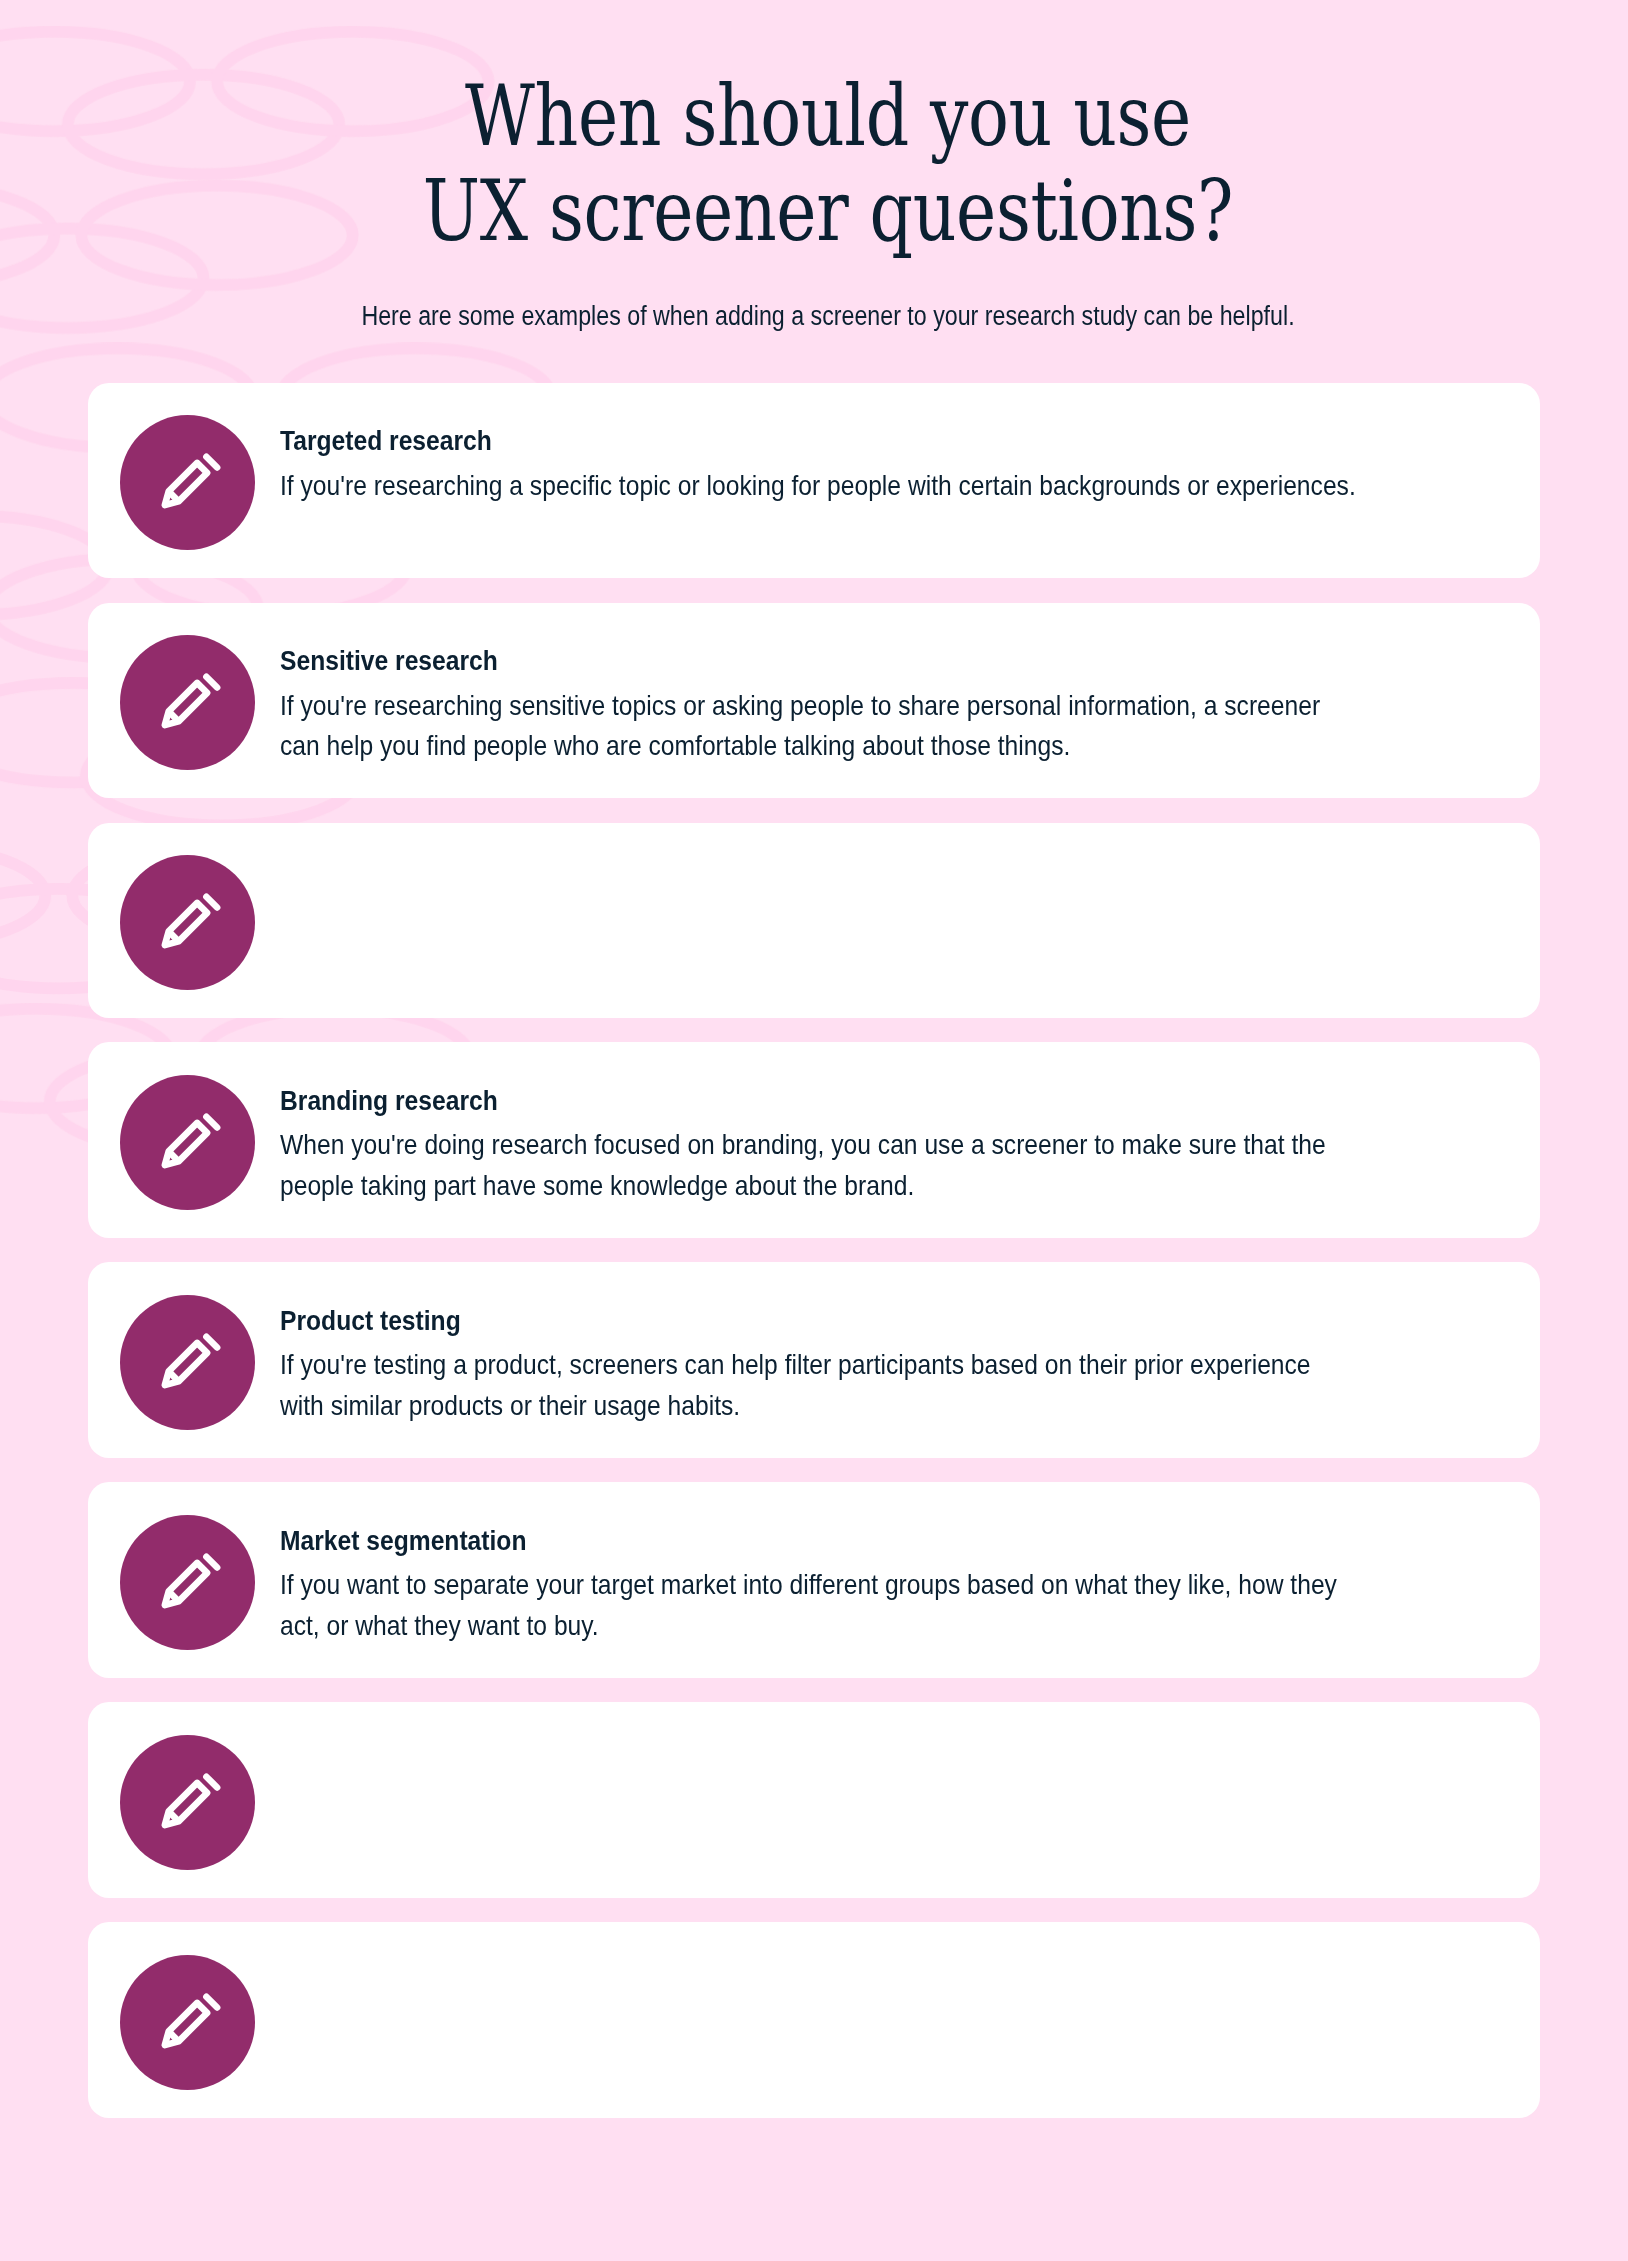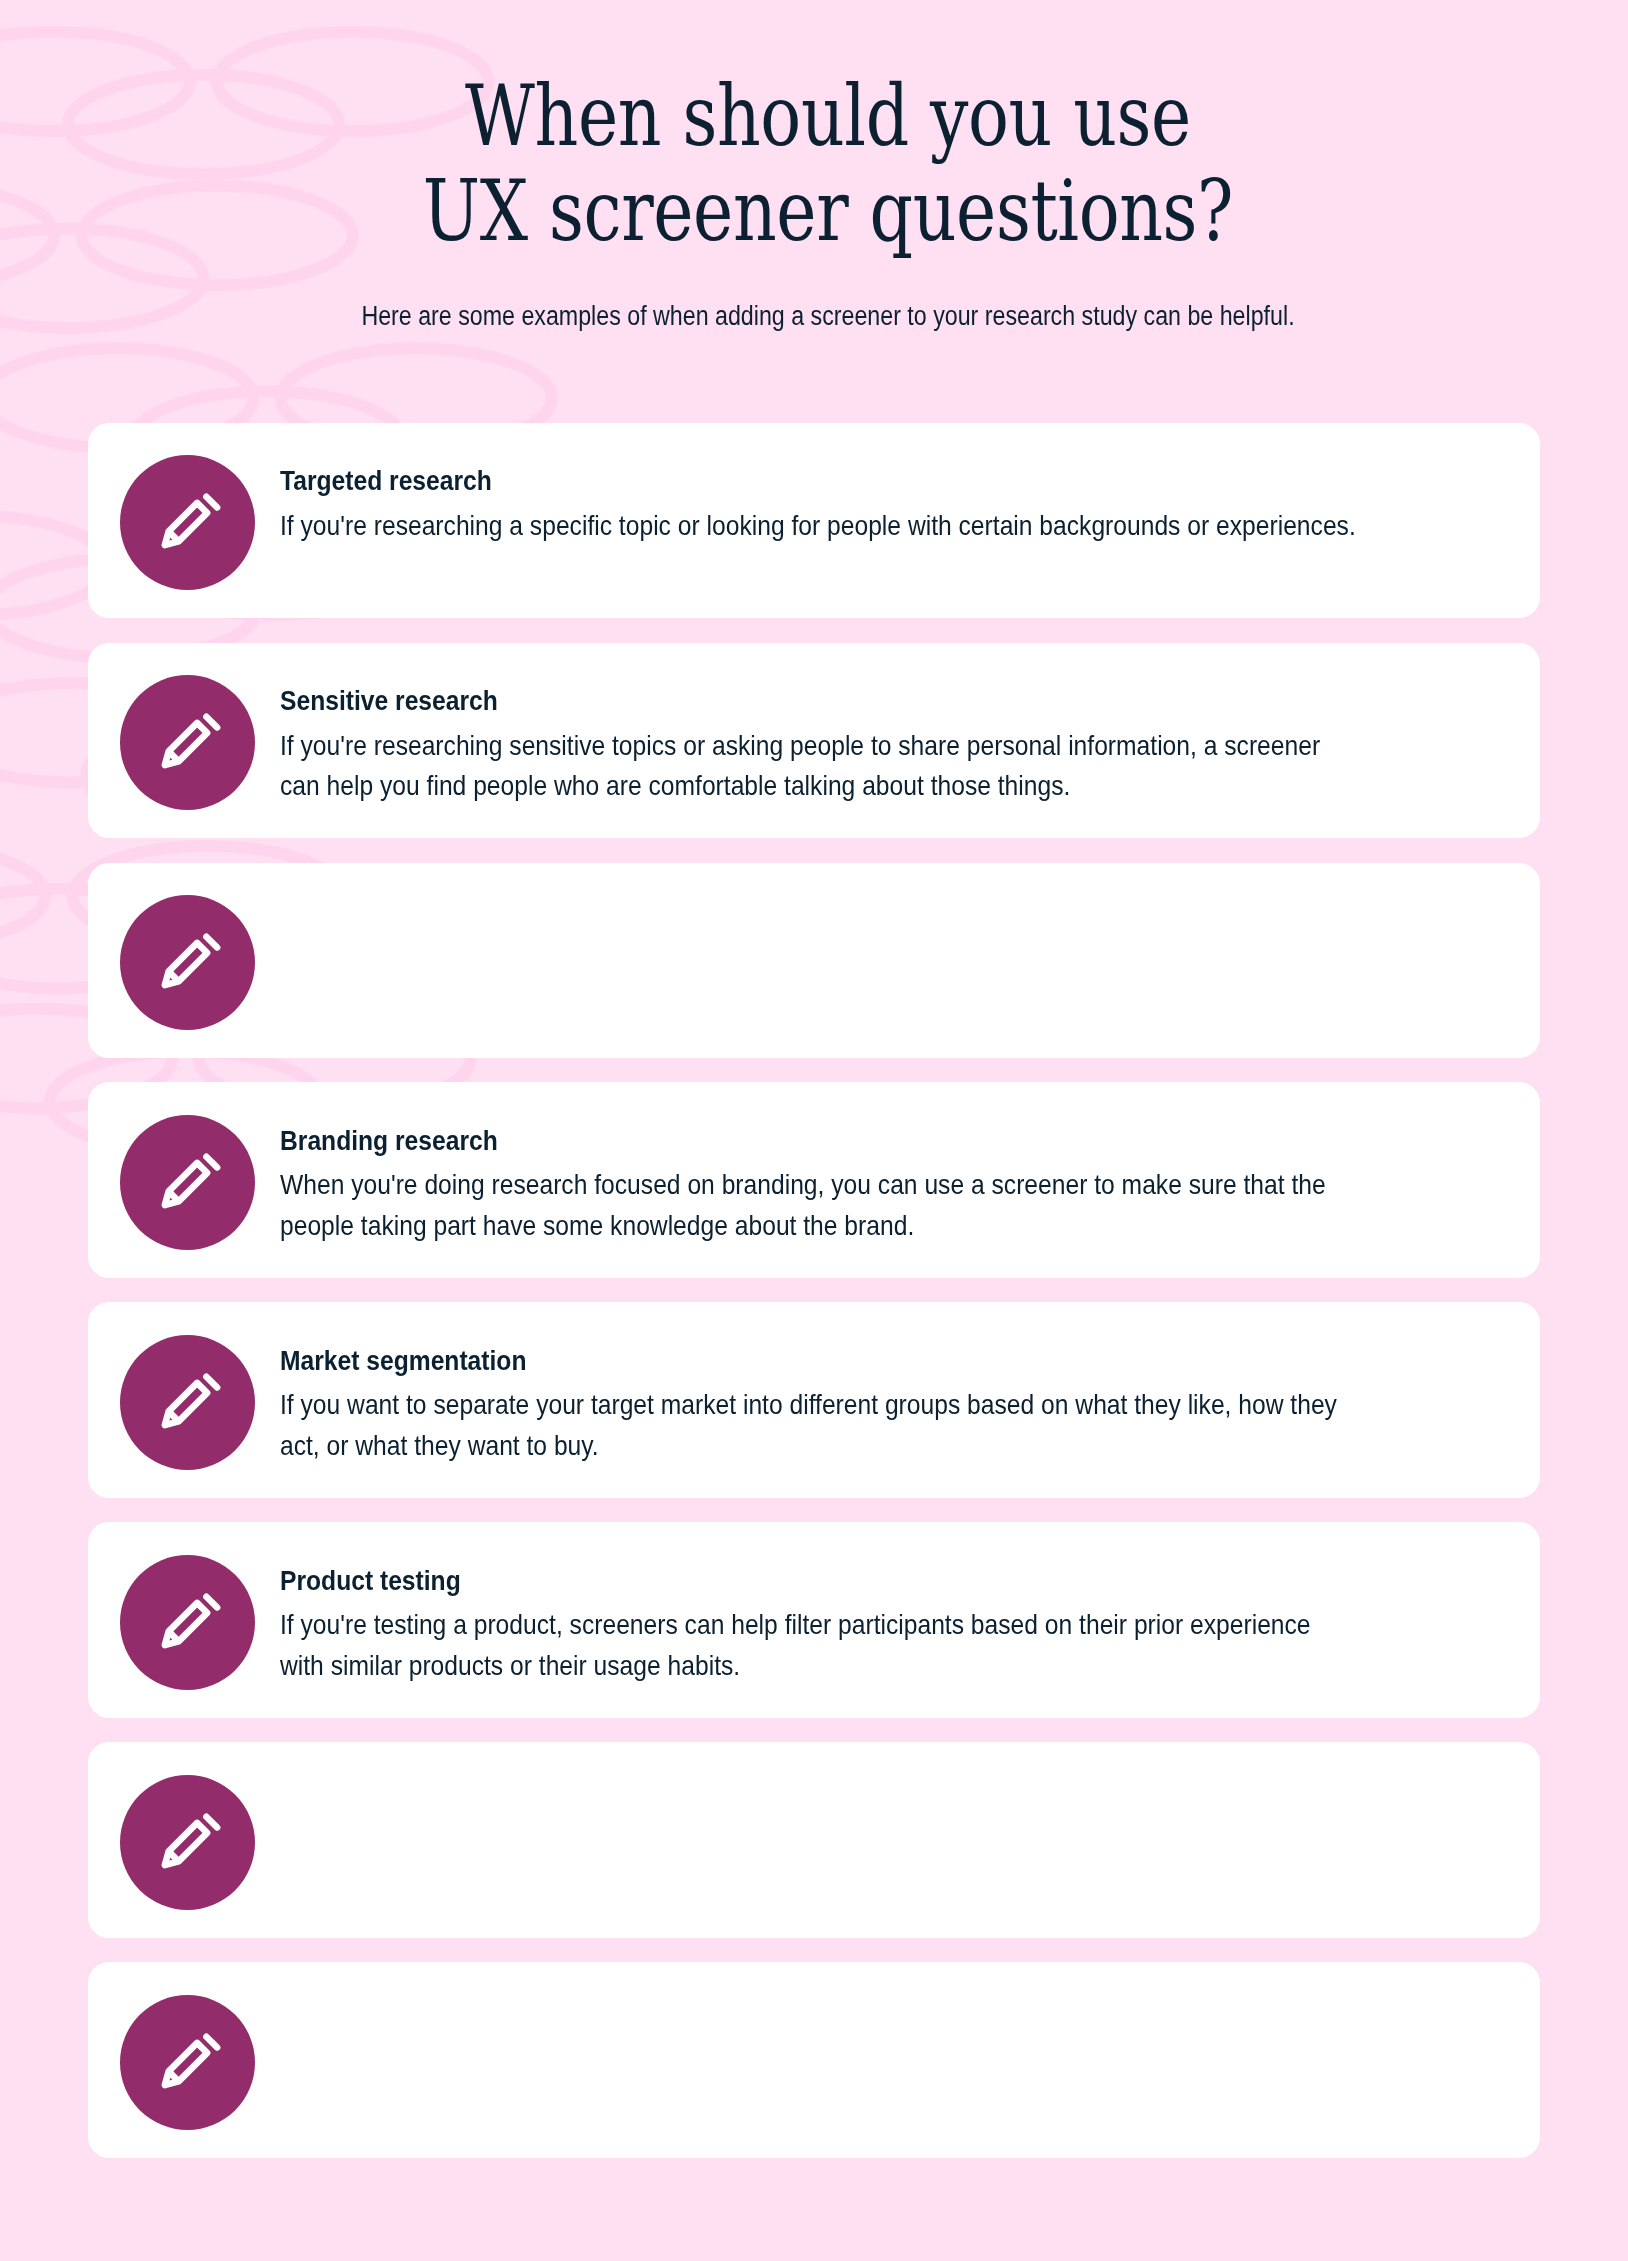--- a/index.html
+++ b/index.html
@@ -59,21 +59,21 @@
     line-height:1.35;
     color:#0b2031;
     font-weight:400;
     transform:scaleX(0.86);
     transform-origin:center top;
     white-space:nowrap;
   }
 
   
   .cards {
-    margin-top:88px;
+    margin-top:48px;
     padding:0 88px;
     display:flex;
     flex-direction:column;
     gap:24.4px;
   }
 
   .card {
     background:#ffffff;
     border-radius:21px;
     display:flex;
@@ -221,35 +221,35 @@
       </div>
       <div class="card">
         <div class="card-icon">
           <svg viewBox="0 0 100 100" aria-hidden="true">
             <path d="M62.5 24.5 L75.5 37.5 L38.5 74.5 L20.5 79.5 L25.5 61.5 Z" fill="none" stroke="#ffffff" stroke-width="8.5" stroke-linejoin="round" stroke-linecap="round"></path>
             <path d="M27.5 63.5 L36.5 72.5" fill="none" stroke="#ffffff" stroke-width="8.5" stroke-linecap="round"></path>
             <path d="M74.5 16.5 L88.5 30.5" fill="none" stroke="#ffffff" stroke-width="8.5" stroke-linecap="round"></path>
           </svg>
         </div>
         <div class="card-body">
+          <div class="card-heading">Product testing</div>
+          <div class="card-text">If you're testing a product, screeners can help filter participants based on their prior experience with similar products or their usage habits.</div>
+        </div>
+      </div>
+      <div class="card">
+        <div class="card-icon">
+          <svg viewBox="0 0 100 100" aria-hidden="true">
+            <path d="M62.5 24.5 L75.5 37.5 L38.5 74.5 L20.5 79.5 L25.5 61.5 Z" fill="none" stroke="#ffffff" stroke-width="8.5" stroke-linejoin="round" stroke-linecap="round"></path>
+            <path d="M27.5 63.5 L36.5 72.5" fill="none" stroke="#ffffff" stroke-width="8.5" stroke-linecap="round"></path>
+            <path d="M74.5 16.5 L88.5 30.5" fill="none" stroke="#ffffff" stroke-width="8.5" stroke-linecap="round"></path>
+          </svg>
+        </div>
+        <div class="card-body">
           <div class="card-heading">Market segmentation</div>
           <div class="card-text">If you want to separate your target market into different groups based on what they like, how they act, or what they want to buy.</div>
-        </div>
-      </div>
-      <div class="card">
-        <div class="card-icon">
-          <svg viewBox="0 0 100 100" aria-hidden="true">
-            <path d="M62.5 24.5 L75.5 37.5 L38.5 74.5 L20.5 79.5 L25.5 61.5 Z" fill="none" stroke="#ffffff" stroke-width="8.5" stroke-linejoin="round" stroke-linecap="round"></path>
-            <path d="M27.5 63.5 L36.5 72.5" fill="none" stroke="#ffffff" stroke-width="8.5" stroke-linecap="round"></path>
-            <path d="M74.5 16.5 L88.5 30.5" fill="none" stroke="#ffffff" stroke-width="8.5" stroke-linecap="round"></path>
-          </svg>
-        </div>
-        <div class="card-body">
-          <div class="card-heading">Product testing</div>
-          <div class="card-text">If you're testing a product, screeners can help filter participants based on their prior experience with similar products or their usage habits.</div>
         </div>
       </div>
       <div class="card">
         <div class="card-icon">
           <svg viewBox="0 0 100 100" aria-hidden="true">
             <path d="M62.5 24.5 L75.5 37.5 L38.5 74.5 L20.5 79.5 L25.5 61.5 Z" fill="none" stroke="#ffffff" stroke-width="8.5" stroke-linejoin="round" stroke-linecap="round"></path>
             <path d="M27.5 63.5 L36.5 72.5" fill="none" stroke="#ffffff" stroke-width="8.5" stroke-linecap="round"></path>
             <path d="M74.5 16.5 L88.5 30.5" fill="none" stroke="#ffffff" stroke-width="8.5" stroke-linecap="round"></path>
           </svg>
         </div>

